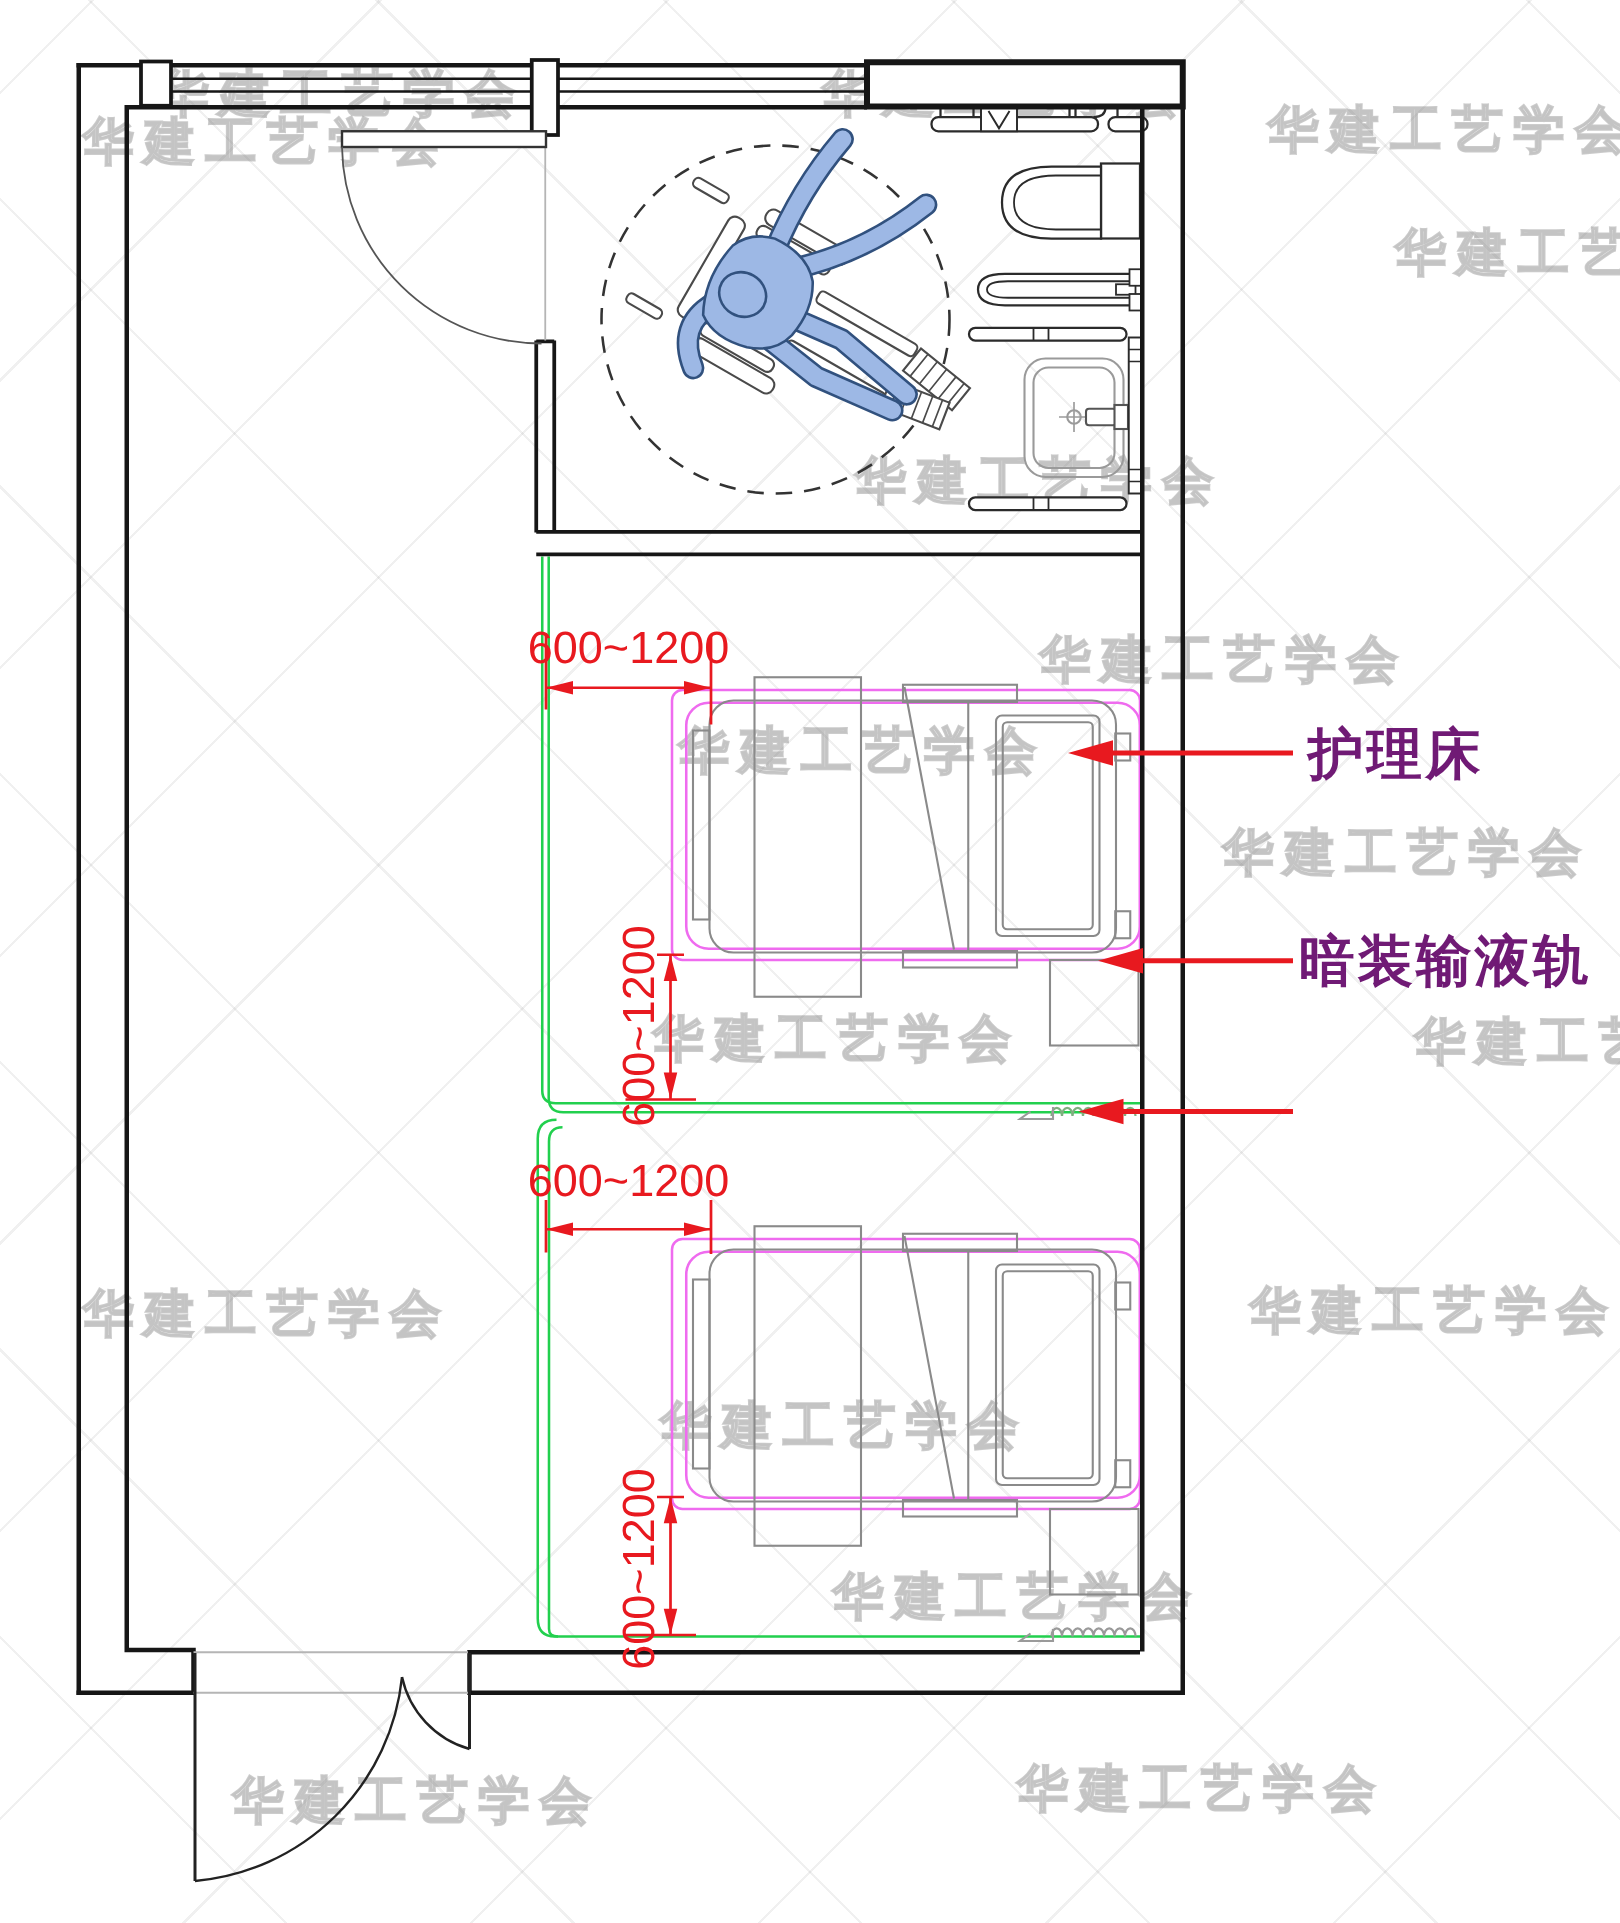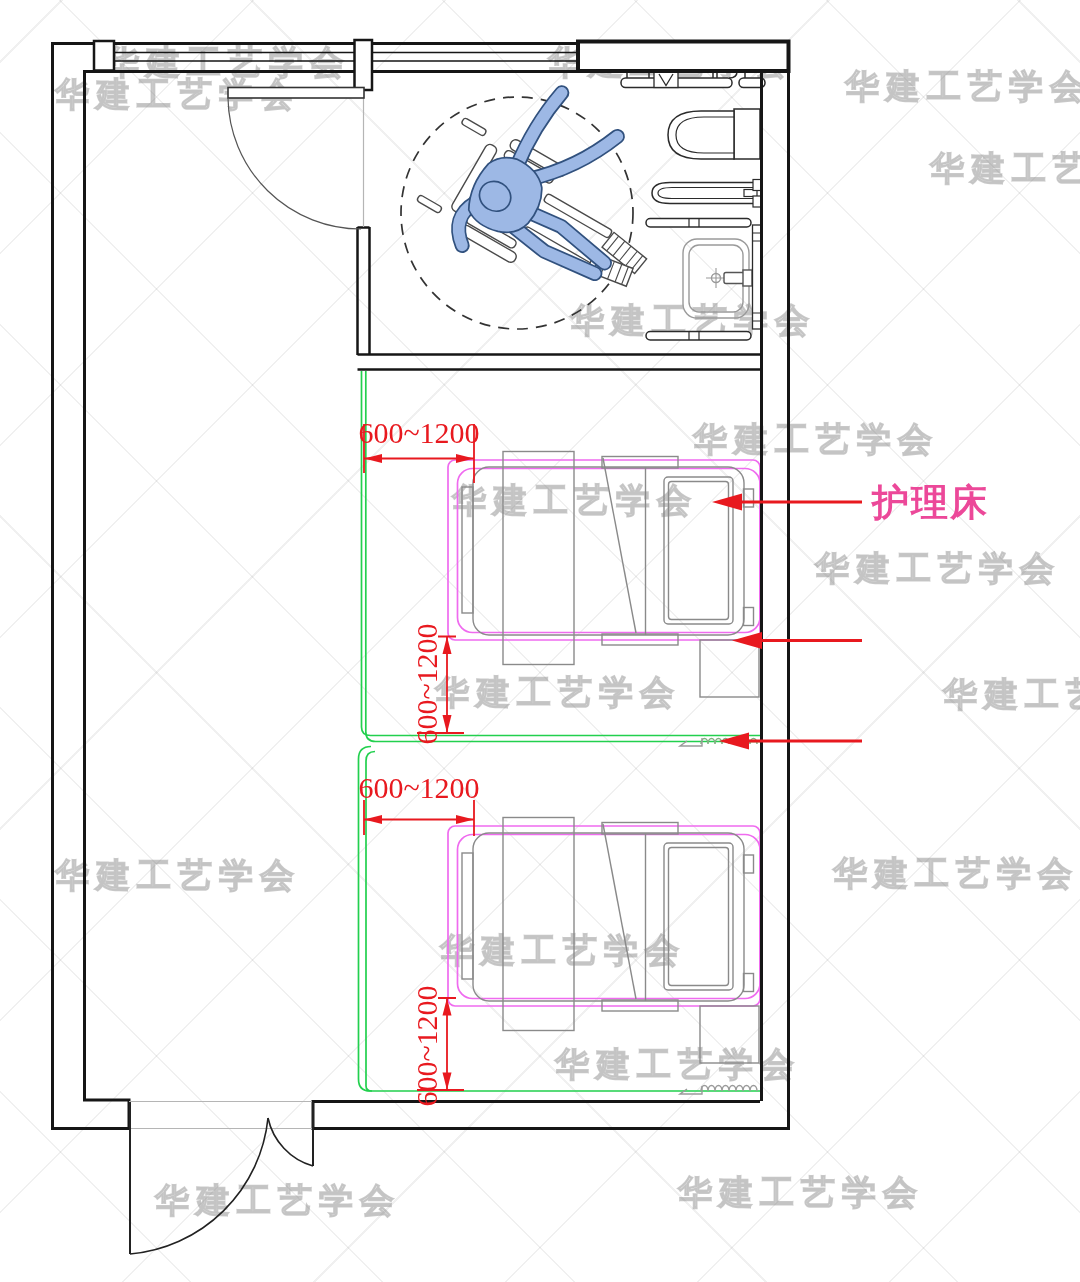--- a/index.html
+++ b/index.html
@@ -1,29 +1,29 @@
 <!DOCTYPE html>
 <html><head>
 <meta charset="utf-8">
 <style>
   html,body{margin:0;padding:0;background:#fff;}
   .canvas{position:relative;width:1080px;height:1282px;background:#ffffff;overflow:hidden;
-          font-family:Liberation Serif, serif;}
+          font-family:Liberation Sans, sans-serif;}
   
   .wm-layer{position:absolute;inset:0;z-index:0;
     background:
       repeating-linear-gradient(45deg, rgba(110,110,110,0) 0px, rgba(110,110,110,0) 134px, rgba(110,110,110,0.10) 134px, rgba(110,110,110,0.10) 135.6px),
       repeating-linear-gradient(-45deg, rgba(110,110,110,0) 0px, rgba(110,110,110,0) 134px, rgba(110,110,110,0.10) 134px, rgba(110,110,110,0.10) 135.6px);}
   .wm{position:absolute;font-size:34px;font-weight:bold;letter-spacing:7px;white-space:nowrap;
       color:rgba(128,128,128,0.10);-webkit-text-stroke:1.2px rgba(128,128,128,0.40);}
   svg.plan{position:absolute;left:0;top:0;z-index:1;}
   .txt{position:absolute;z-index:2;white-space:nowrap;}
   .dim{color:#e8191f;font-size:30px;transform:translate(-50%,-50%);}
   .dim.vert{transform:translate(-50%,-50%) rotate(-90deg);}
-  .callout{color:#ec4899;font-size:37px;font-weight:bold;letter-spacing:2px;transform:translateY(-50%);}
+  .callout{color:#701a75;font-size:37px;font-weight:bold;letter-spacing:2px;transform:translateY(-50%);}
 </style>
 </head>
 <body>
 
 <div class="canvas">
 
   <div class="wm-layer">
     <div class="wm" style="left:105px;top:40px">华建工艺学会</div>
     <div class="wm" style="left:548px;top:40px">华建工艺学会</div>
     <div class="wm" style="left:55px;top:72px">华建工艺学会</div>
@@ -243,14 +243,15 @@
       <polygon points="719,741 749,732.5 749,749.5" stroke="none"></polygon>
     </g>
   </svg>
 
   <div class="txt dim" style="left:419px;top:433px">600~1200</div>
   <div class="txt dim vert" style="left:427px;top:684px">600~1200</div>
   <div class="txt dim" style="left:419px;top:788px">600~1200</div>
   <div class="txt dim vert" style="left:427px;top:1046px">600~1200</div>
 
   <div class="txt callout" style="left:872px;top:503px">护理床</div>
+  <div class="txt callout" style="left:866px;top:641px">暗装输液轨</div>
 
 </div>
 
 </body></html>

